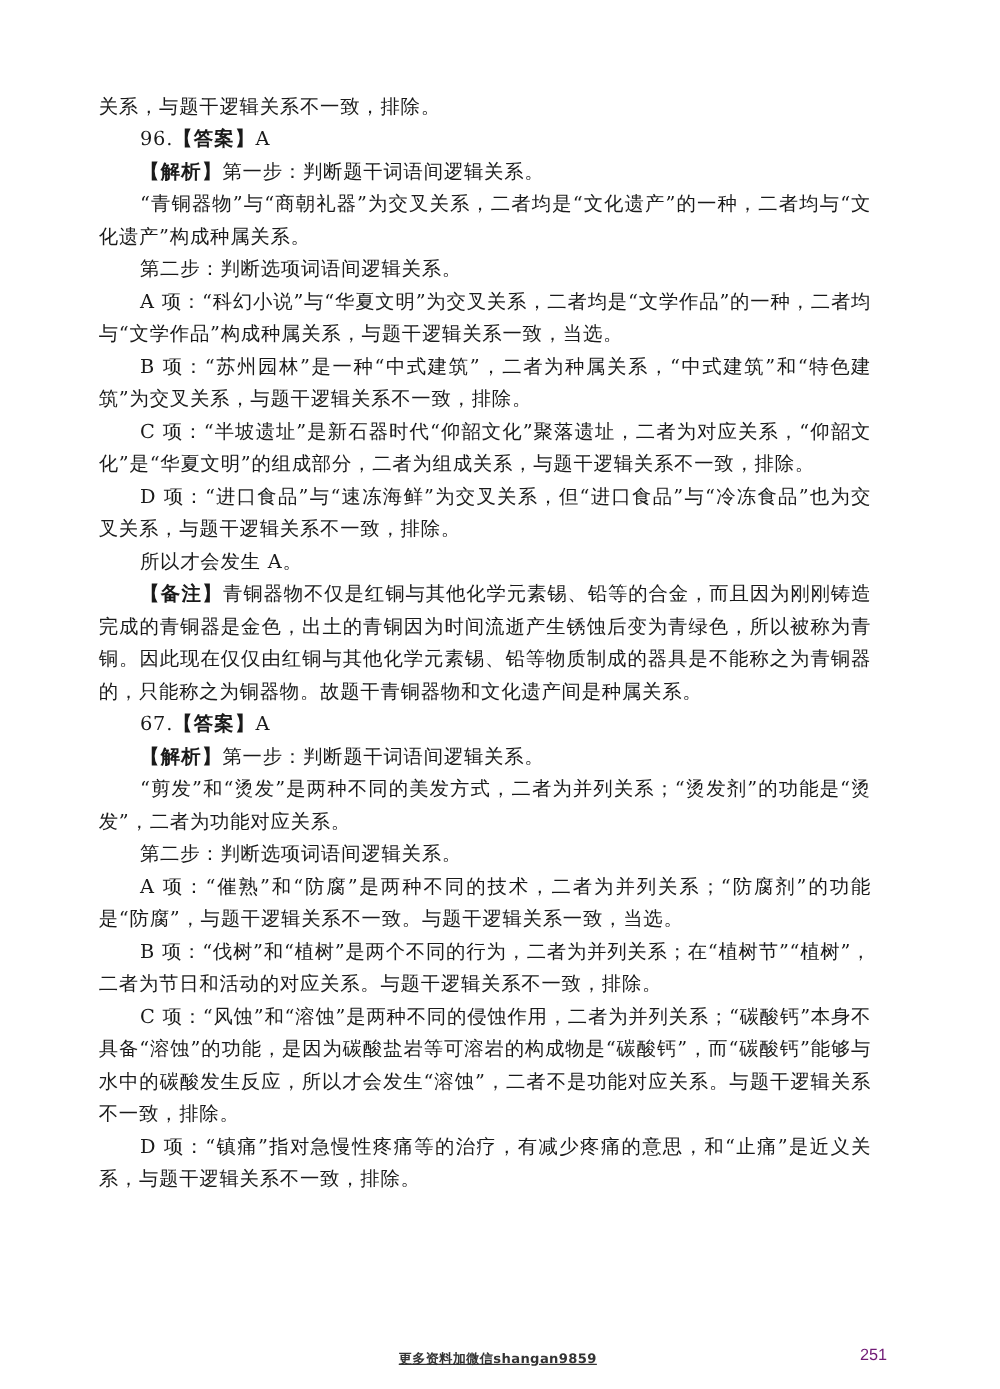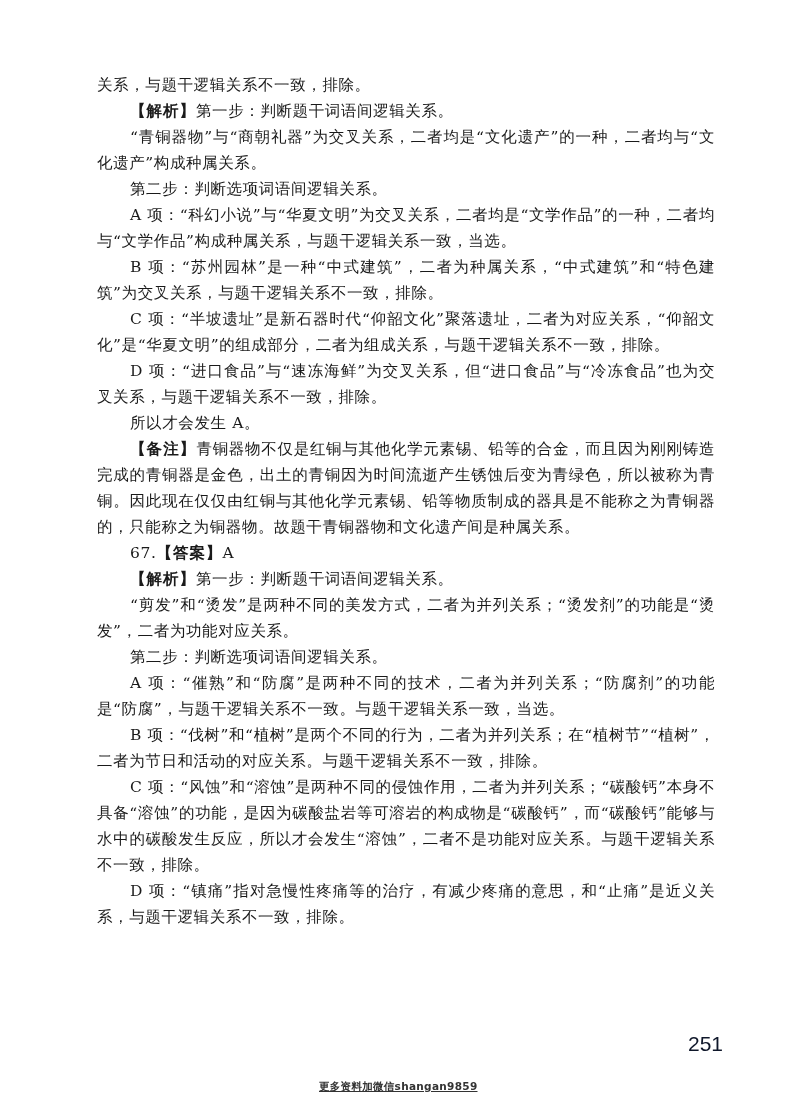--- a/index.html
+++ b/index.html
@@ -1,32 +1,33 @@
 <!DOCTYPE html>
 <html><head>
 <meta charset="utf-8">
 <style>
   html, body { margin: 0; padding: 0; background: #ffffff; }
   body { width: 800px; height: 1111px; position: relative; overflow: hidden;
          font-family: "DejaVu Serif", "Liberation Serif", serif; color: #1a1a1a; }
-  .page { position: absolute; left: 97px; top: 72px; width: 618px; }
+  .page { position: absolute; left: 79px; top: 72px; width: 618px; }
   .p { font-size: 15.5px; line-height: 26px; margin: 0; text-align: justify; text-justify: inter-ideograph;
        letter-spacing: 0.6px; }
   .indent { text-indent: 33px; }
   .label { font-family: "DejaVu Sans", "Liberation Sans", sans-serif; font-weight: bold; letter-spacing: 1px; }
-  .pagenum { position: absolute; left: 688px; top: 1032px; font-family: "Liberation Sans", "DejaVu Sans", sans-serif;
-             font-size: 21px; color: #0f172a; }
+  .pagenum { position: absolute; left: 688px; top: 1076px; font-family: "Liberation Sans", "DejaVu Sans", sans-serif;
+             font-size: 13px; color: #701a75; }
   .footer { position: absolute; left: 319px; top: 1080px; font-family: "DejaVu Sans", sans-serif;
             font-size: 10.5px; font-weight: bold; color: #333; letter-spacing: 0.3px; text-decoration: underline; }
 </style>
 </head>
 <body>
 
 <div class="page">
   <p class="p"><span>关系，与题干逻辑关系不一致，排除。</span></p>
+  <p class="p indent"><span>96.</span><span class="label">【答案】</span><span>A</span></p>
   <p class="p indent"><span class="label">【解析】</span><span>第一步：判断题干词语间逻辑关系。</span></p>
   <p class="p indent"><span>“青铜器物”与“商朝礼器”为交叉关系，二者均是“文化遗产”的一种，二者均与“文化遗产”构成种属关系。</span></p>
   <p class="p indent"><span>第二步：判断选项词语间逻辑关系。</span></p>
   <p class="p indent"><span>A 项：“科幻小说”与“华夏文明”为交叉关系，二者均是“文学作品”的一种，二者均与“文学作品”构成种属关系，与题干逻辑关系一致，当选。</span></p>
   <p class="p indent"><span>B 项：“苏州园林”是一种“中式建筑”，二者为种属关系，“中式建筑”和“特色建筑”为交叉关系，与题干逻辑关系不一致，排除。</span></p>
   <p class="p indent"><span>C 项：“半坡遗址”是新石器时代“仰韶文化”聚落遗址，二者为对应关系，“仰韶文化”是“华夏文明”的组成部分，二者为组成关系，与题干逻辑关系不一致，排除。</span></p>
   <p class="p indent"><span>D 项：“进口食品”与“速冻海鲜”为交叉关系，但“进口食品”与“冷冻食品”也为交叉关系，与题干逻辑关系不一致，排除。</span></p>
   <p class="p indent"><span>所以才会发生 A。</span></p>
   <p class="p indent"><span class="label">【备注】</span><span>青铜器物不仅是红铜与其他化学元素锡、铅等的合金，而且因为刚刚铸造完成的青铜器是金色，出土的青铜因为时间流逝产生锈蚀后变为青绿色，所以被称为青铜。因此现在仅仅由红铜与其他化学元素锡、铅等物质制成的器具是不能称之为青铜器的，只能称之为铜器物。故题干青铜器物和文化遗产间是种属关系。</span></p>
   <p class="p indent"><span>67.</span><span class="label">【答案】</span><span>A</span></p>

